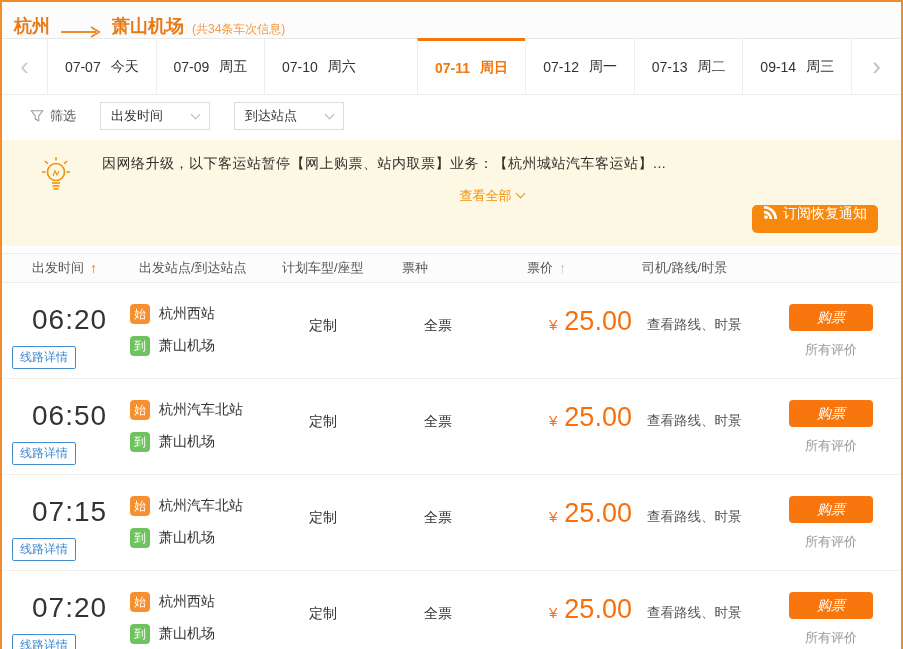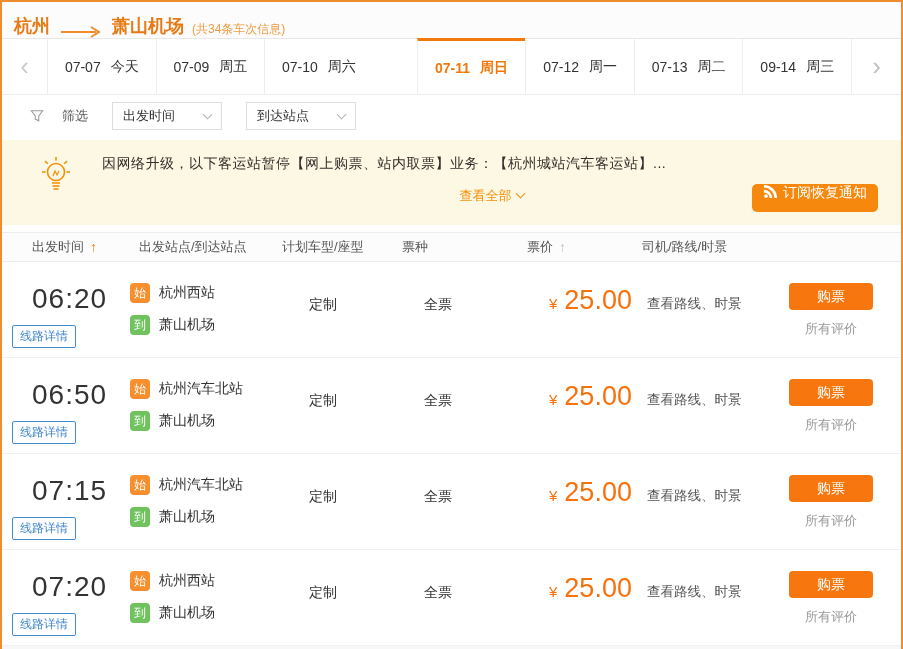--- a/index.html
+++ b/index.html
@@ -18,31 +18,31 @@
   
   .date-bar { height:57px; display:flex; border-top:1px solid #e8e8e8; border-bottom:1px solid #ededed; }
   .pager { width:45px; display:flex; align-items:center; justify-content:center; font-size:26px; color:#ccc; cursor:pointer; }
   .pager-next { width:50px; border-left:1px solid #eee; color:#c0c0c0; }
   .date-tab { flex:1; display:flex; align-items:center; justify-content:center; gap:10px;
     font-size:14px; color:#333; border-left:1px solid #eee; cursor:pointer; background:#fff; }
   .date-tab.selected { border-top:3px solid #f2780c; margin-top:-1px; color:#f2780c; font-weight:bold;margin-left:44px; }
 
   
   .filter-bar { height:42px; display:flex; align-items:center; padding-left:28px; background:#fff; }
-  .filter-label { display:flex; align-items:center; gap:18px; font-size:13px; color:#555; }
+  .filter-label { display:flex; align-items:center; gap:6px; font-size:13px; color:#555; }
   .dropdown { width:110px; height:28px; border:1px solid #ddd; display:flex; align-items:center;
     justify-content:space-between; padding:0 10px; font-size:13px; color:#333; margin-left:24px; cursor:pointer; background:#fff; }
   .chev { width:7px; height:7px; border-right:1px solid #b5b5b5; border-bottom:1px solid #b5b5b5;
     transform:rotate(45deg); margin-top:-4px; }
   .chev-orange { border-color:#f2910c; display:inline-block; width:7px; height:7px;
     border-top:none; border-left:none; border-right:1px solid #f2910c; border-bottom:1px solid #f2910c;
     transform:rotate(45deg); margin-left:5px; vertical-align:3px; }
 
   
-  .notice { height:85px; background:#fcf8e3; margin-top:3px; position:relative; padding:15px 20px 0 100px; }
+  .notice { height:106px; background:#fcf8e3; margin-top:3px; position:relative; padding:15px 20px 0 100px; }
   .bulb { position:absolute; left:36px; top:15px; }
   .notice-text { font-size:14px; color:#332f2b; letter-spacing:0.5px; }
   .view-all { text-align:center; margin-top:14px; font-size:13px; color:#f2910c; cursor:pointer; }
   .subscribe-btn { position:absolute; right:23px; bottom:13px; height:28px; background:#f7880e;
     border:none; border-radius:5px; color:#fff; font-size:14px; display:flex; align-items:flex-start;
     gap:5px; padding:0 11px; cursor:pointer; font-family:inherit; }
 
   
   .grid { display:grid; grid-template-columns:98px 152px 120px 125px 115px auto; padding-left:30px; }
   .thead { height:30px; margin-top:7px; align-items:center; background:#fcfcfc;
@@ -66,21 +66,21 @@
   .cell-mid { padding-top:13px; font-size:14px; color:#333; }
   .c-vehicle { padding-left:27px; }
   .c-ticket { padding-left:22px; }
   .c-price { padding-left:22px; padding-top:2px; color:#f7700c; }
   .price-cur { font-size:15px; }
   .price-val { font-size:27px;margin-left:7px; }
   .c-driver { position:relative; padding-left:5px; }
   .route-link { font-size:13.5px; color:#555; margin-top:12px; display:inline-block; cursor:pointer; }
   .buy-wrap { position:absolute; right:28px; top:0; width:84px; display:flex; flex-direction:column; align-items:center; }
   .buy-btn { width:84px; height:27px; background:#f7770e; border:none; border-radius:4px;
-    color:#fff; font-size:14px; cursor:pointer; font-family:inherit; }
+    color:#fff; font-size:14px; cursor:pointer; font-family:inherit;font-style:italic; }
   .reviews { margin-top:10px; font-size:13px; color:#999; cursor:pointer; }
   .bottom-strip { height:3px; background:#f7f7f7; }
 </style>
 </head>
 <body>
 
 <div class="page">
 
   <div class="title-bar">
     <span class="title-from">杭州</span>

